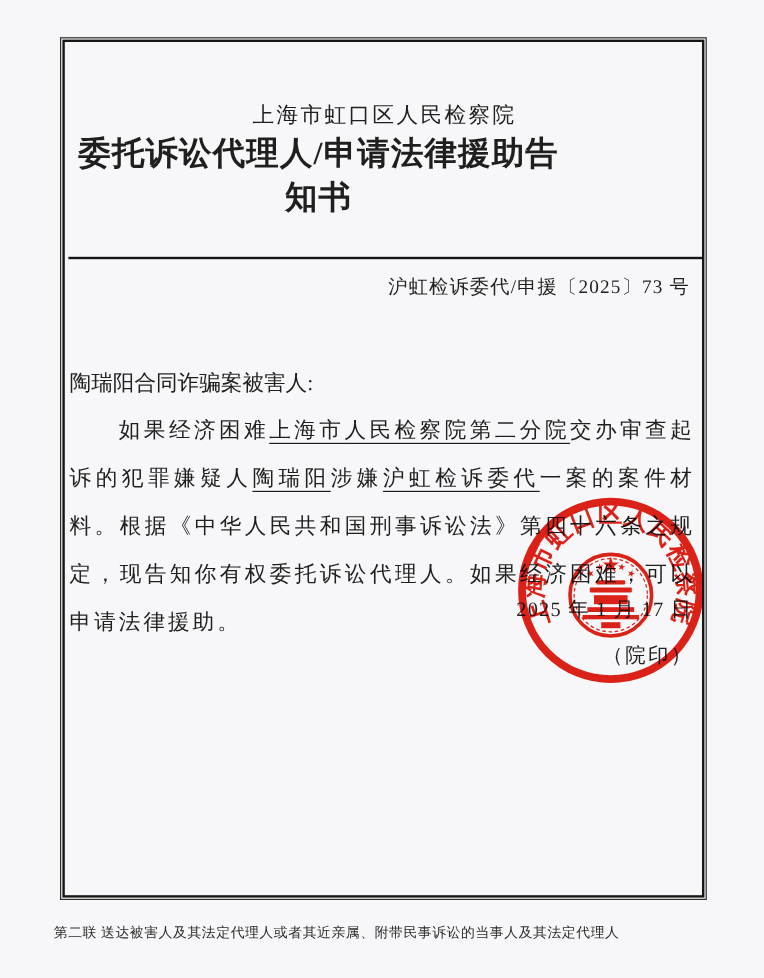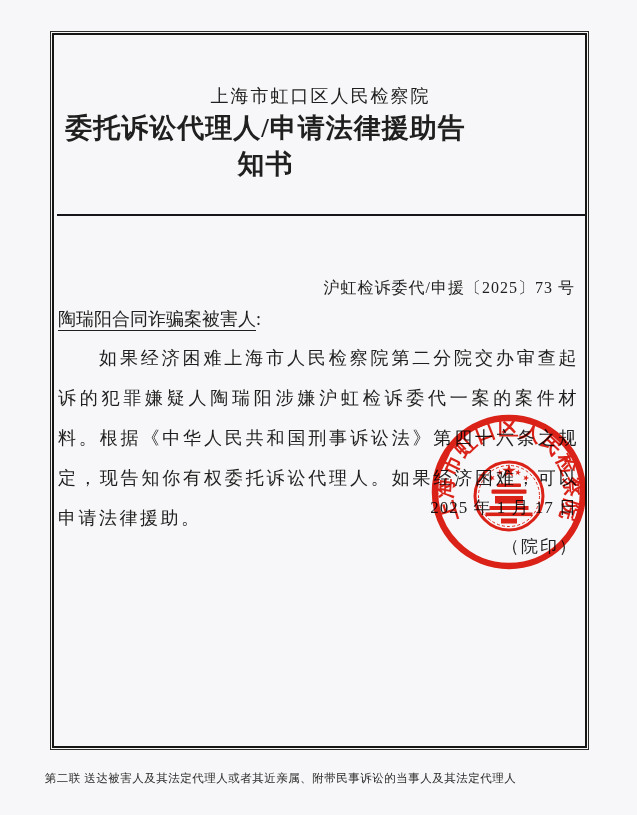--- a/index.html
+++ b/index.html
@@ -61,47 +61,46 @@
     height: 2px;
     background: #15151a;
   }
   .doc-number {
     position: absolute;
     top: 229px;
     right: 62px;
     font-size: 16px;
     letter-spacing: 1px;
     line-height: 22px;
-    margin-top: 48px;
   }
   .addressee {
     position: absolute;
     left: 58px;
     top: 304px;
     font-size: 18px;
     line-height: 30px;
   }
   .addressee .u {
-    text-decoration: underline;
     text-underline-offset: 5px;
     text-decoration-thickness: 1px;
   }
   .body-para {
     position: absolute;
     left: 58px;
     top: 338px;
     width: 521px;
     font-size: 18px;
     line-height: 40px;
     letter-spacing: 2.5px;
     text-align: justify;
     text-justify: inter-character;
     text-indent: 41px;
   }
   .body-para .u {
+    text-decoration: underline;
     text-underline-offset: 5px;
     text-decoration-thickness: 1px;
   }
   .date-line {
     position: absolute;
     top: 496px;
     right: 60px;
     font-size: 17px;
     letter-spacing: 1px;
     line-height: 24px;

